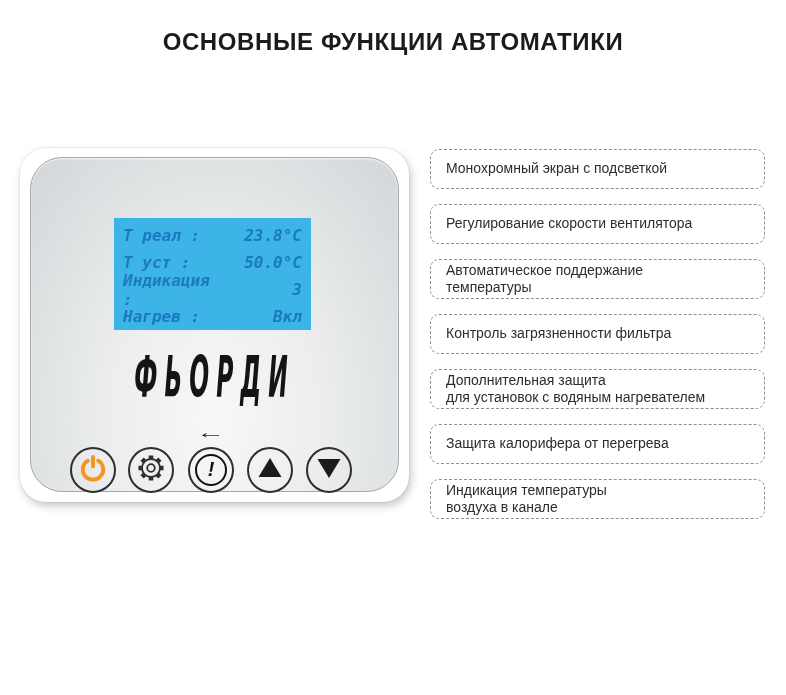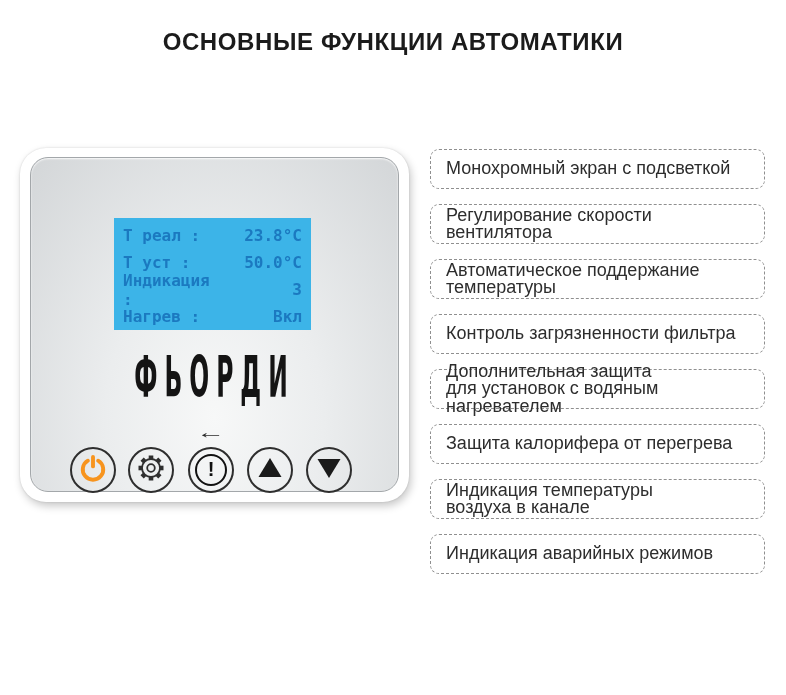--- a/index.html
+++ b/index.html
@@ -14,23 +14,24 @@
     letter-spacing:0.6px;
   }
   
   .device-bezel {
     position:absolute; left:20px; top:148px; width:389px; height:354px;
     background:#ffffff; border-radius:26px;
     box-shadow: 0 0 2px rgba(0,0,0,0.15), 2px 4px 9px rgba(0,0,0,0.22);
   }
   .device-panel {
     position:absolute; left:10px; top:9px; right:10px; bottom:10px;
-    border-radius:18px; border:1px solid #a3a7aa;
+    border-radius:32px; border:1px solid #a3a7aa;
     background: radial-gradient(ellipse at 50% 78%, #f7f8f8 0%, #ebedee 42%, #d3d6d8 100%);
     box-shadow: inset 0 1px 2px rgba(255,255,255,0.9);
+    font-style: italic;
   }
   .lcd {
     position:absolute; left:83px; top:60px; width:197px; height:112px;
     background:#3cb4e8;
     font-family:"DejaVu Sans Mono", monospace; font-weight:bold;
     color:#1b79c0; font-size:16px;
     padding-top:4px;
   }
   .lcd-row {
     height:27px; display:flex; align-items:center;
@@ -63,21 +64,21 @@
     width:32px; height:32px; border:2.5px solid #111; border-radius:50%;
     display:flex; align-items:center; justify-content:center;
     font-size:20px; font-weight:bold; color:#111; padding-bottom:2px;
   }
   
   .features { position:absolute; left:430px; top:149px; width:335px; }
   .feature-box {
     width:335px; height:40px; margin-bottom:15px;
     border:1.5px dashed #8f8f8f; border-radius:9px;
     display:flex; align-items:center; padding:0 15px;
-    font-size:18px; line-height:17.5px; color:#2d2d2d;
+    font-size:14px; line-height:17.5px; color:#2d2d2d;
     white-space:pre-line; background:#ffffff;
   }
 </style>
 </head>
 <body>
 
 <div class="page">
 
   <div class="title">ОСНОВНЫЕ ФУНКЦИИ АВТОМАТИКИ</div>
 
@@ -162,16 +163,15 @@
     <div class="feature-box">Монохромный экран с подсветкой</div>
     <div class="feature-box">Регулирование скорости вентилятора</div>
     <div class="feature-box">Автоматическое поддержание
 температуры</div>
     <div class="feature-box">Контроль загрязненности фильтра</div>
     <div class="feature-box">Дополнительная защита
 для установок с водяным нагревателем</div>
     <div class="feature-box">Защита калорифера от перегрева</div>
     <div class="feature-box">Индикация температуры
 воздуха в канале</div>
-    <div class="feature-box">Индикация аварийных режимов</div>
   </div>
 
 </div>
 
 </body></html>

